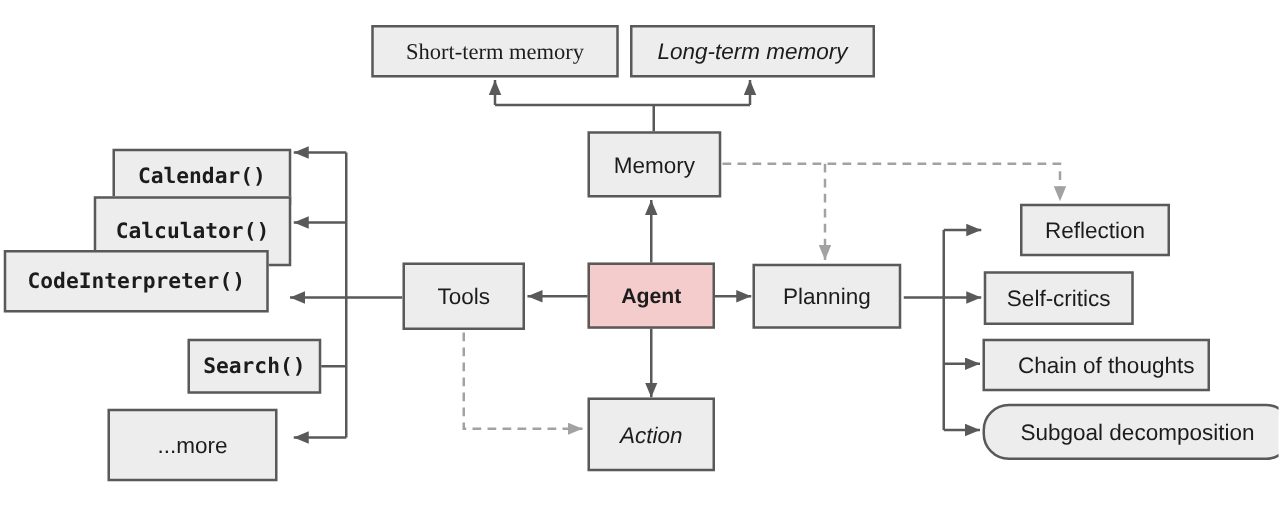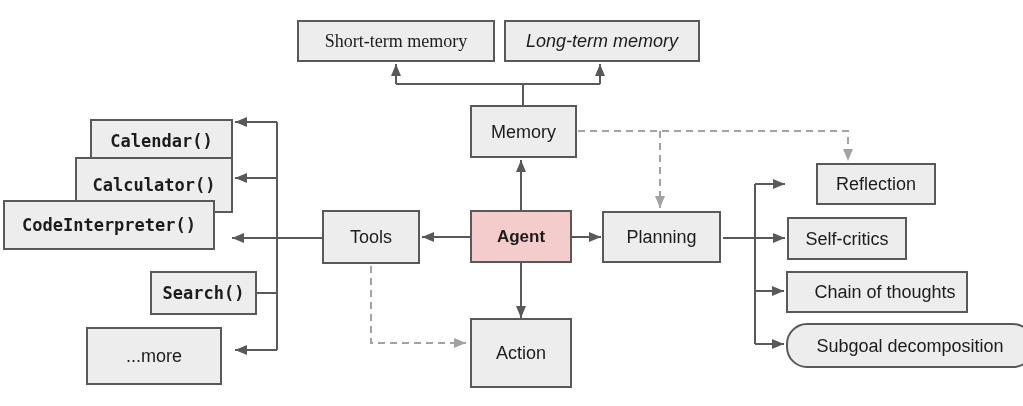--- a/index.html
+++ b/index.html
@@ -71,21 +71,21 @@
   </svg>
 
   <div class="node" style="left:297px; top:20px; width:198px; height:42px;font-family:Liberation Serif, serif;">Short-term memory</div>
   <div class="node" style="left:504px; top:20px; width:196px; height:42px;font-style:italic;">Long-term memory</div>
   <div class="node" style="left:470px; top:105px; width:107px; height:53px;">Memory</div>
 
   <div class="node" style="left:322px; top:210px; width:98px; height:54px;">Tools</div>
   <div class="node agent" style="left:470px; top:210px; width:102px; height:53px;">Agent</div>
   <div class="node" style="left:602px; top:211px; width:119px; height:52px;">Planning</div>
 
-  <div class="node" style="left:470px; top:318px; width:102px; height:70px;">Action</div>
+  <div class="node" style="left:470px; top:318px; width:102px; height:59px;font-style:italic;">Action</div>
 
   <div class="node code" style="left:90px; top:100px; width:143px; height:45px;margin-top:19px;">Calendar()</div>
   <div class="node code" style="left:75px; top:157px; width:158px; height:56px;">Calculator()</div>
   <div class="node code" style="left:3px; top:200px; width:212px; height:50px;">CodeInterpreter()</div>
   <div class="node code" style="left:126px; top:271px; width:107px; height:44px;margin-left:24px;">Search()</div>
   <div class="node" style="left:86px; top:327px; width:136px; height:58px;">...more</div>
 
   <div class="node" style="left:787px; top:163px; width:120px; height:42px;margin-left:29px;">Reflection</div>
   <div class="node" style="left:787px; top:217px; width:120px; height:43px;">Self-critics</div>
   <div class="node" style="left:786px; top:271px; width:182px; height:42px;padding-left:16px;">Chain of thoughts</div>

